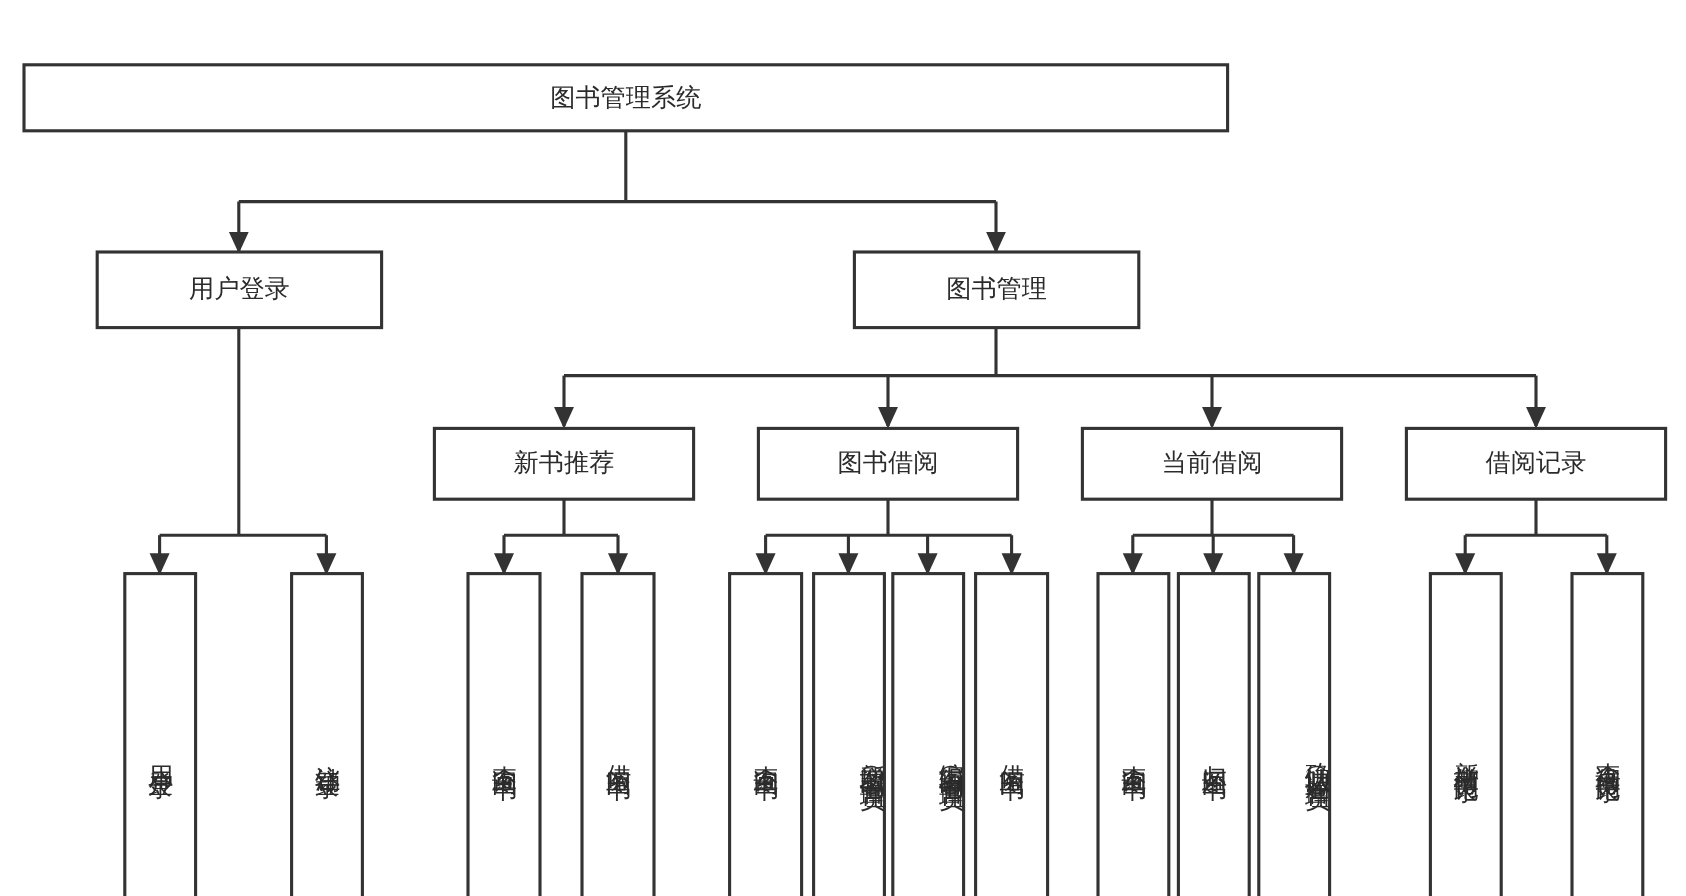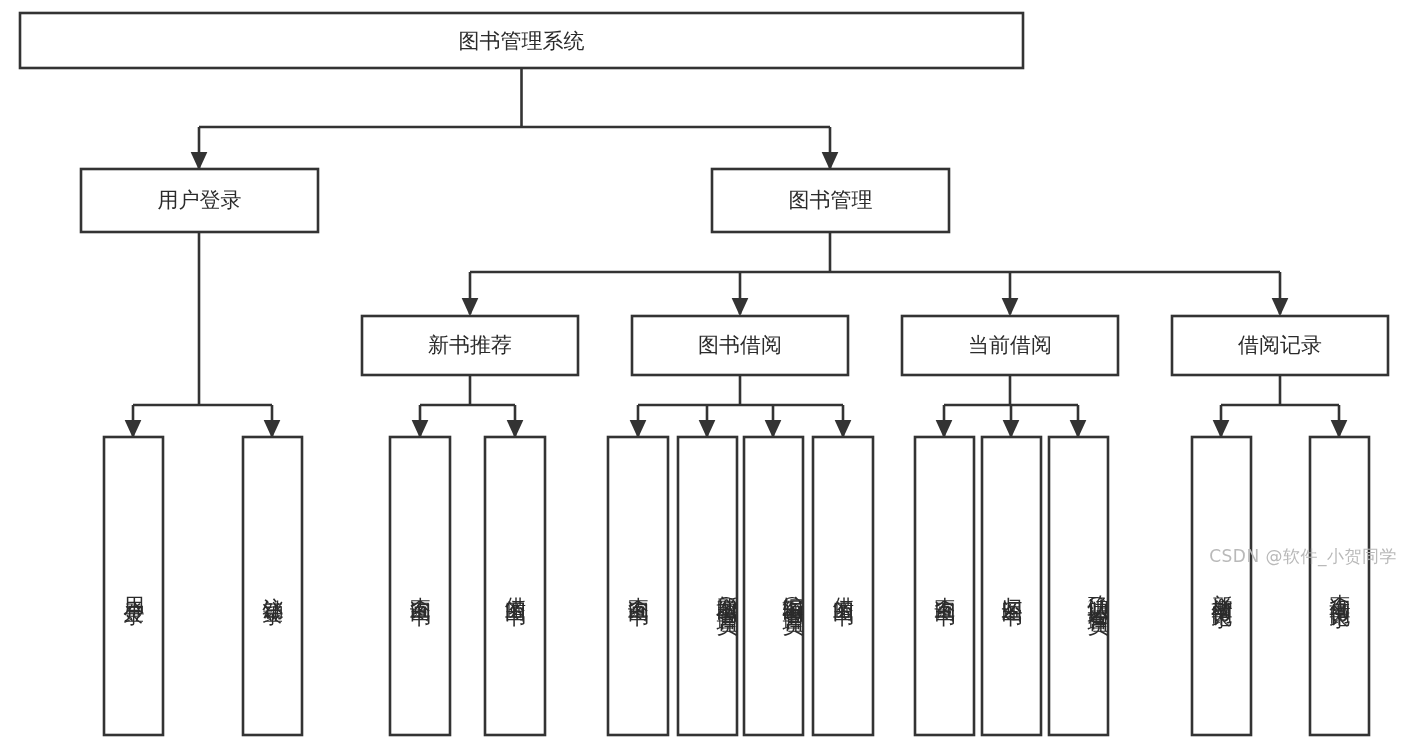--- a/index.html
+++ b/index.html
@@ -12,20 +12,21 @@
     width: 1405px;
     height: 747px;
     font-family: "DejaVu Sans", "Liberation Sans", sans-serif;
     overflow: hidden;
   }
   #diagram-root {
     position: relative;
     width: 1405px;
     height: 572px;
     background: #ffffff;
+    margin-top: 41px;
   }
   svg#tree-svg {
     position: absolute;
     left: 0;
     top: 0;
     width: 1405px;
     height: 747px;
     display: block;
   }
   .node-rect {
@@ -209,14 +210,13 @@
   <div class="vlabel" style="left:744px; top:437px; width:59px; height:298px; align-items:flex-start; padding-top:10px; box-sizing:border-box;">编辑图书（管理员）</div>
   <div class="vlabel" style="left:813px; top:437px; width:60px; height:298px;">借阅图书</div>
 
   <div class="vlabel" style="left:915px; top:437px; width:59px; height:298px;">查询图书</div>
   <div class="vlabel" style="left:982px; top:437px; width:59px; height:298px;">归还图书</div>
   <div class="vlabel" style="left:1049px; top:437px; width:59px; height:298px; align-items:flex-start; padding-top:10px; box-sizing:border-box;">确认归还（管理员）</div>
 
   <div class="vlabel" style="left:1192px; top:437px; width:59px; height:298px;">新增借阅记录</div>
   <div class="vlabel" style="left:1310px; top:437px; width:59px; height:298px;">查询借阅记录</div>
 
-  <div class="watermark">CSDN @软件_小贺同学</div>
 </div>
 
 </body></html>

